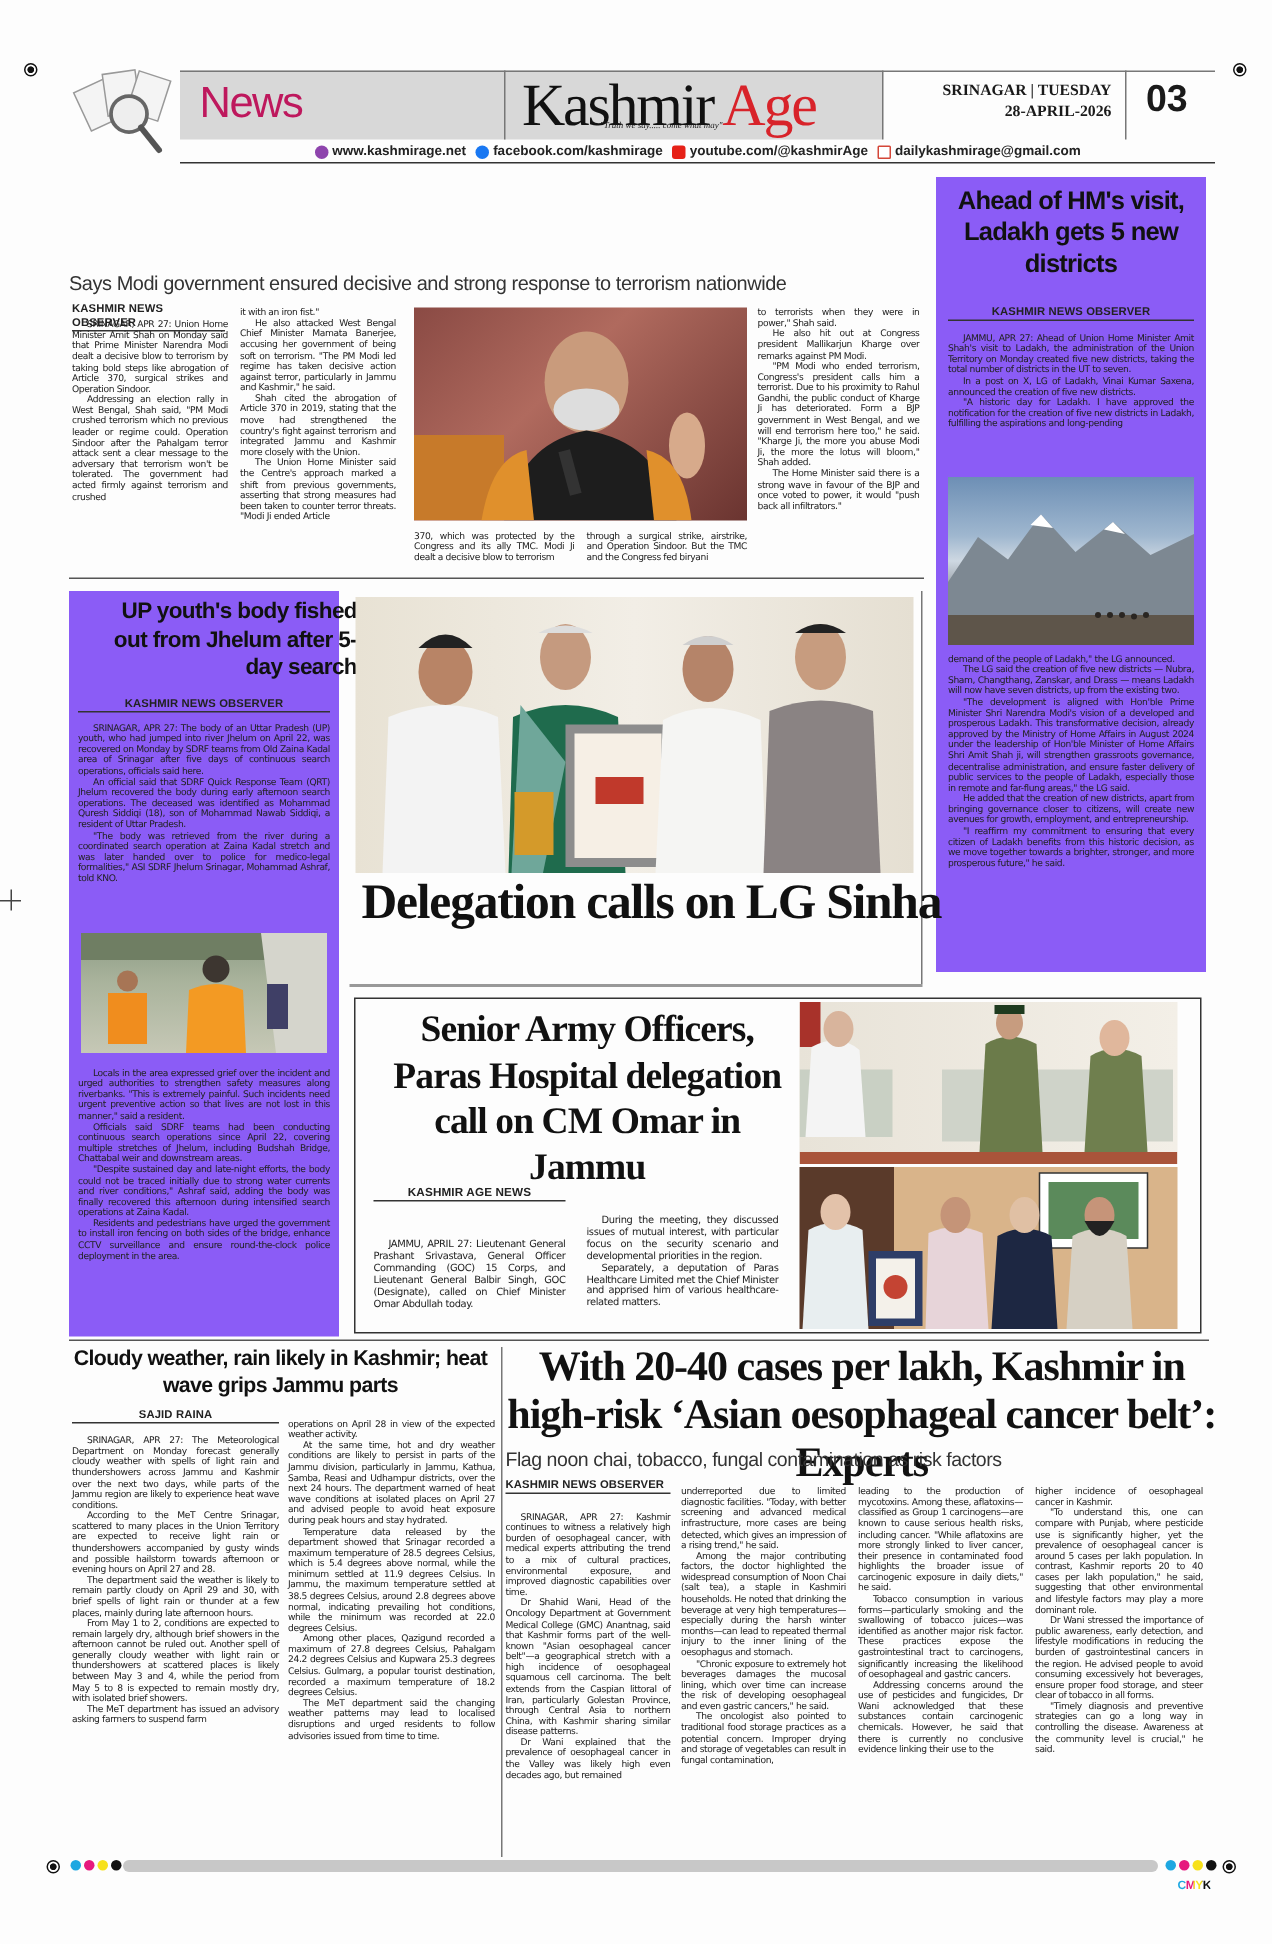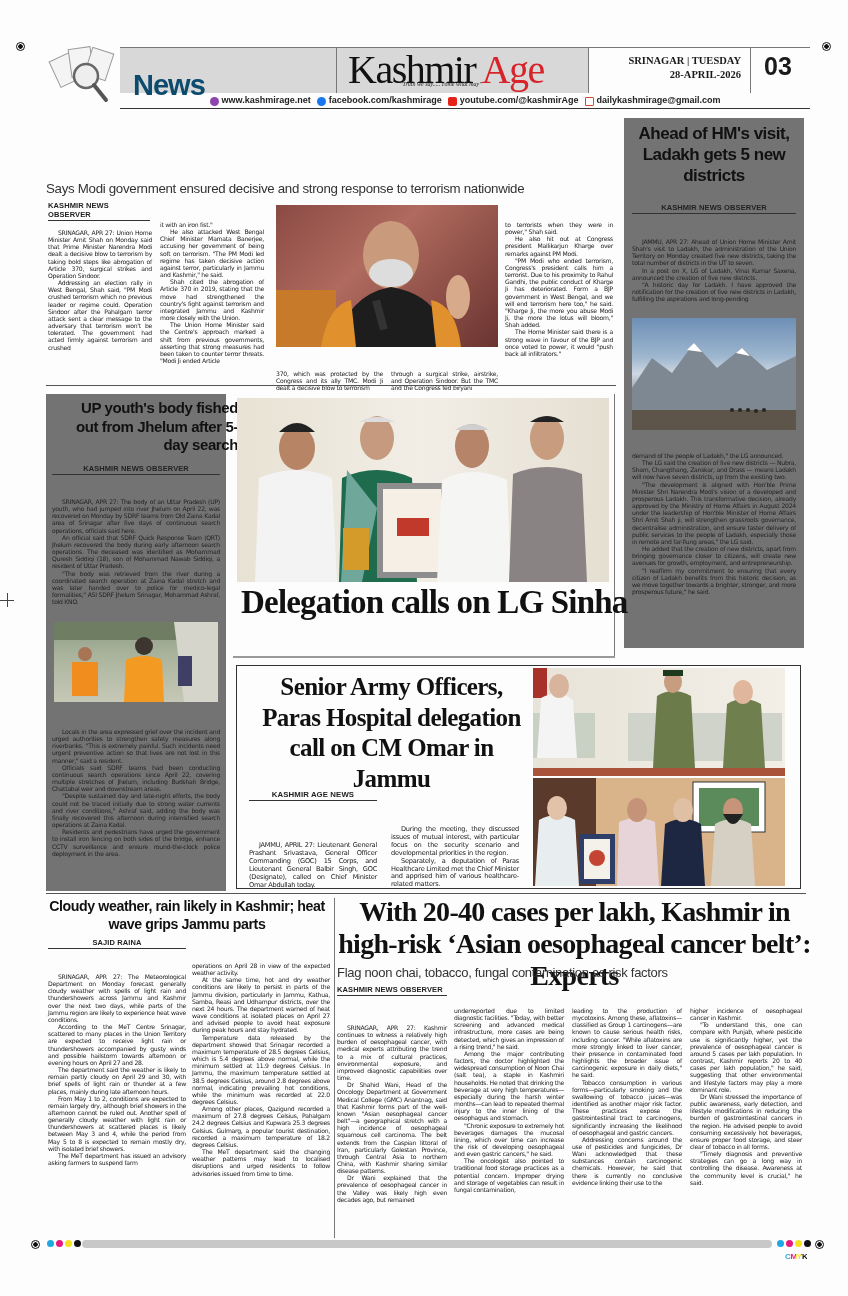--- a/index.html
+++ b/index.html
@@ -2,30 +2,30 @@
 <html><head>
 <meta charset="utf-8">
 <style>
   * { box-sizing: border-box; margin: 0; padding: 0; }
   html, body { width: 848px; height: 1296px; background: #fdfdfd; overflow: hidden; }
   body { position: relative; font-family: "DejaVu Serif", serif; color: #1a1a1a; }
   .abs { position: absolute; }
   .reg { width: 9px; height: 9px; border-radius: 50%; border: 1.5px solid #111; background: radial-gradient(circle, #111 0 2px, #fff 2.5px); }
   .sans { font-family: "Liberation Sans", sans-serif; }
   .serif { font-family: "Liberation Serif", serif; text-align: center; }
-  .body-text { font-family: "DejaVu Sans", sans-serif; font-size: 6.1px; line-height: 7.15px; text-align: justify; color: #222; letter-spacing: -0.25px; margin-top: 16px; }
+  .body-text { font-family: "DejaVu Sans", sans-serif; font-size: 6.1px; line-height: 7.15px; text-align: justify; color: #222; letter-spacing: -0.25px; }
   .body-text p { text-indent: 10px; }
   .byline { font-family: "Liberation Sans", sans-serif; font-weight: bold; font-size: 7.5px; letter-spacing: 0.1px; border-bottom: 1.2px solid #333; padding-bottom: 1px; color: #222; }
   .byline.center { text-align: center; }
-  .grey-box { background: #737373; }
+  .grey-box { background: #8b5cf6; }
   .photo { overflow: hidden; }
 
   
   #news-band { left: 120px; top: 47px; width: 468px; height: 46px; background: #d8d8d8; }
-  #news-word { left: 133px; top: 69px; font-size: 29px; font-weight: bold; color: #0c4a6e; letter-spacing: -1px; }
+  #news-word { left: 133px; top: 53px; font-size: 29px; font-weight: normal; color: #be185d; letter-spacing: -1px; }
   #logo { left: 348px; top: 46px; font-family: "Liberation Serif", serif; font-size: 40px; letter-spacing: -1.5px; }
   #logo .k { color: #111; }
   #logo .a { color: #d8232a; }
   #tagline { left: 400px; top: 81px; font-size: 6px; font-style: italic; }
   #dateline { left: 596px; top: 54px; width: 145px; text-align: right; font-family: "Liberation Serif", serif; font-weight: bold; font-size: 10.5px; line-height: 14px; }
   #pageno { left: 764px; top: 52px; font-family: "Liberation Sans", sans-serif; font-weight: bold; font-size: 25px; }
   #links-bar { left: 120px; top: 93px; width: 690px; height: 16px; border-bottom: 1.5px solid #333; display: flex; align-items: center; justify-content: center; gap: 6px; font-family: "Liberation Sans", sans-serif; font-weight: bold; font-size: 9px; color: #222; }
   .soc { display: inline-flex; width: 9px; height: 9px; border-radius: 50%; margin-right: 3px; vertical-align: middle; }
 </style>
 </head>

